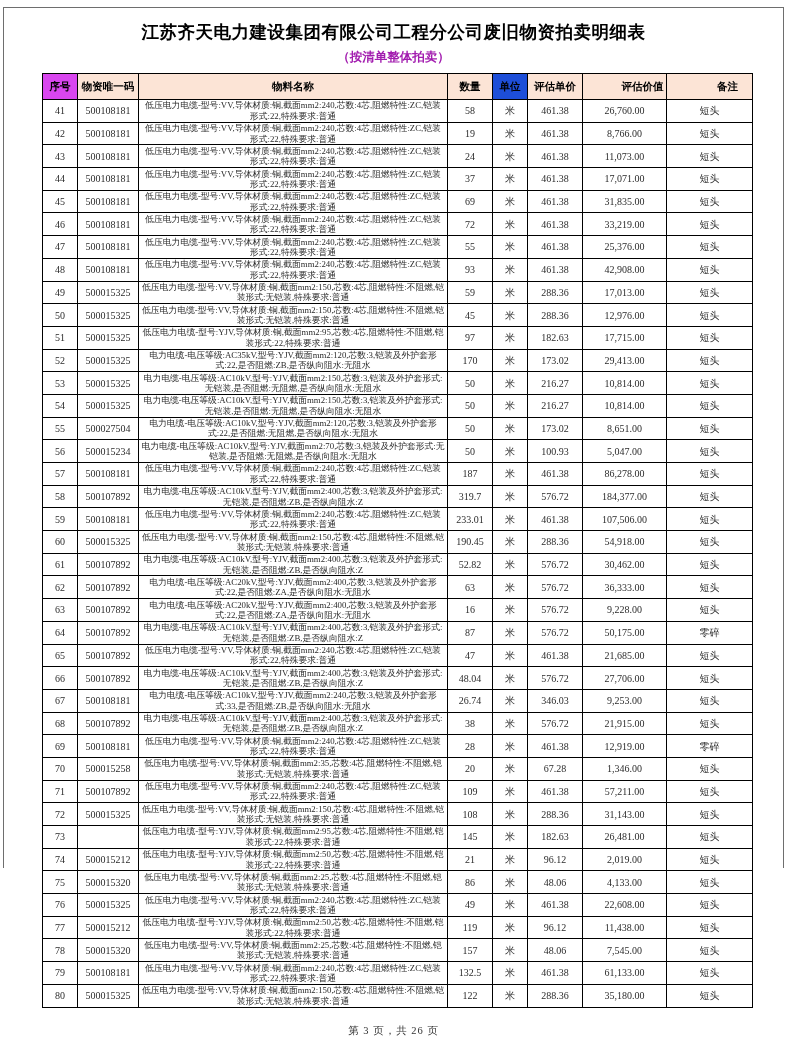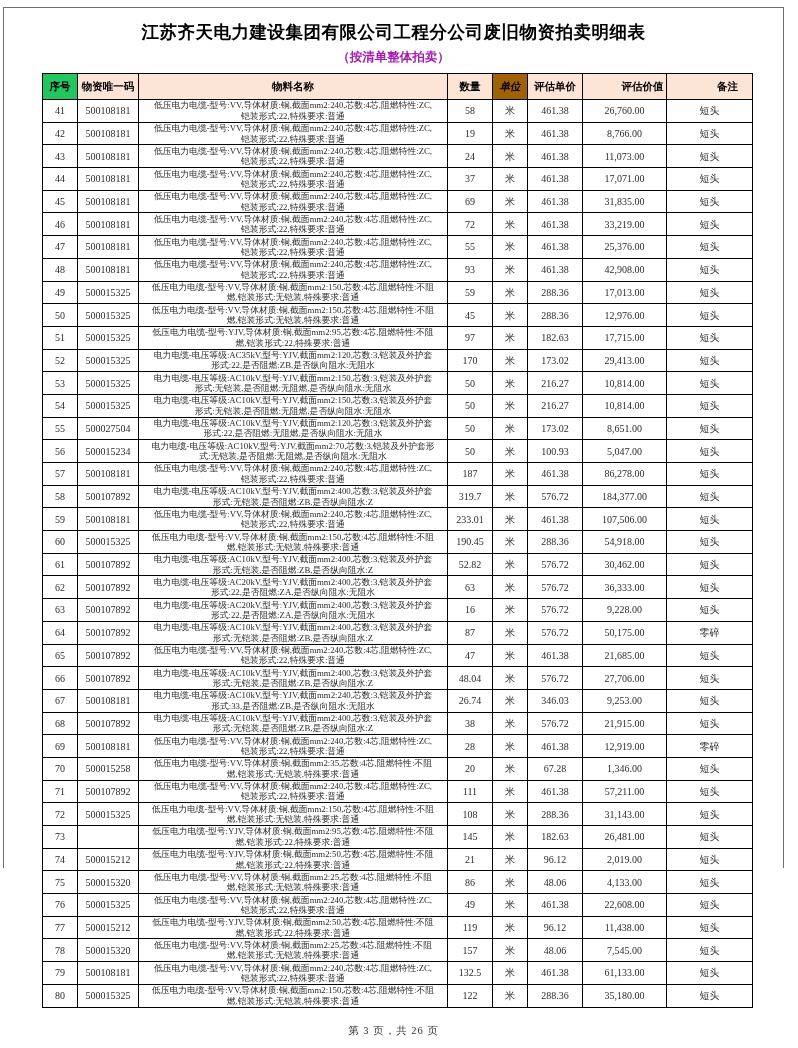--- a/index.html
+++ b/index.html
@@ -45,21 +45,21 @@
     height:25px;
     font-family:"Liberation Sans","DejaVu Sans",sans-serif;
     font-weight:bold;font-size:10.5px;color:#000;
   }
   .sheet td{
     height:21.7px;
     font-size:10px;color:#2b2b2b;
     line-height:11px;
   }
   .sheet td.name{
-    font-size:8.8px;line-height:10.4px;padding:0 12px;text-align:center;
+    font-size:8.8px;line-height:10.4px;padding:0 2px;text-align:center;
   }
   .footer{
     position:absolute;left:0;top:1016px;width:100%;
     text-align:center;font-size:10.5px;color:#333;
     letter-spacing:1px;
   }
 </style>
 </head>
 <body>
 
@@ -73,25 +73,25 @@
         <col style="width:61px">
         <col style="width:309px">
         <col style="width:45px">
       <col style="width:35px">
         <col style="width:55px">
         <col style="width:84px">
         <col style="width:86px">
     </colgroup>
     <thead>
       <tr>
-        <th style="background: #22c55e;">序号</th>
+        <th style="background: #d946ef;">序号</th>
         <th style="background: rgb(252, 228, 214);">物资唯一码</th>
         <th style="background: rgb(252, 228, 214);">物料名称</th>
         <th style="background: rgb(252, 228, 214);">数量</th>
-        <th style="background: #a16207; font-style: italic;">单位</th>
+        <th style="background: #1d4ed8;">单位</th>
         <th style="background: rgb(252, 228, 214);">评估单价</th>
         <th style="background: rgb(252, 228, 214); padding-left: 36px;">评估价值</th>
         <th style="background: rgb(252, 228, 214); padding-left: 36px;">备注</th>
       </tr>
     </thead>
     <tbody>
         <tr>
           <td>41</td>
           <td>500108181</td>
           <td class="name">低压电力电缆-型号:VV,导体材质:铜,截面mm2:240,芯数:4芯,阻燃特性:ZC,铠装形式:22,特殊要求:普通</td>
@@ -388,21 +388,21 @@
           <td>20</td>
           <td>米</td>
           <td>67.28</td>
           <td>1,346.00</td>
           <td>短头</td>
         </tr>
         <tr>
           <td>71</td>
           <td>500107892</td>
           <td class="name">低压电力电缆-型号:VV,导体材质:铜,截面mm2:240,芯数:4芯,阻燃特性:ZC,铠装形式:22,特殊要求:普通</td>
-          <td>111</td>
+          <td>109</td>
           <td>米</td>
           <td>461.38</td>
           <td>57,211.00</td>
           <td>短头</td>
         </tr>
         <tr>
           <td>72</td>
           <td>500015325</td>
           <td class="name">低压电力电缆-型号:VV,导体材质:铜,截面mm2:150,芯数:4芯,阻燃特性:不阻燃,铠装形式:无铠装,特殊要求:普通</td>
           <td>108</td>

